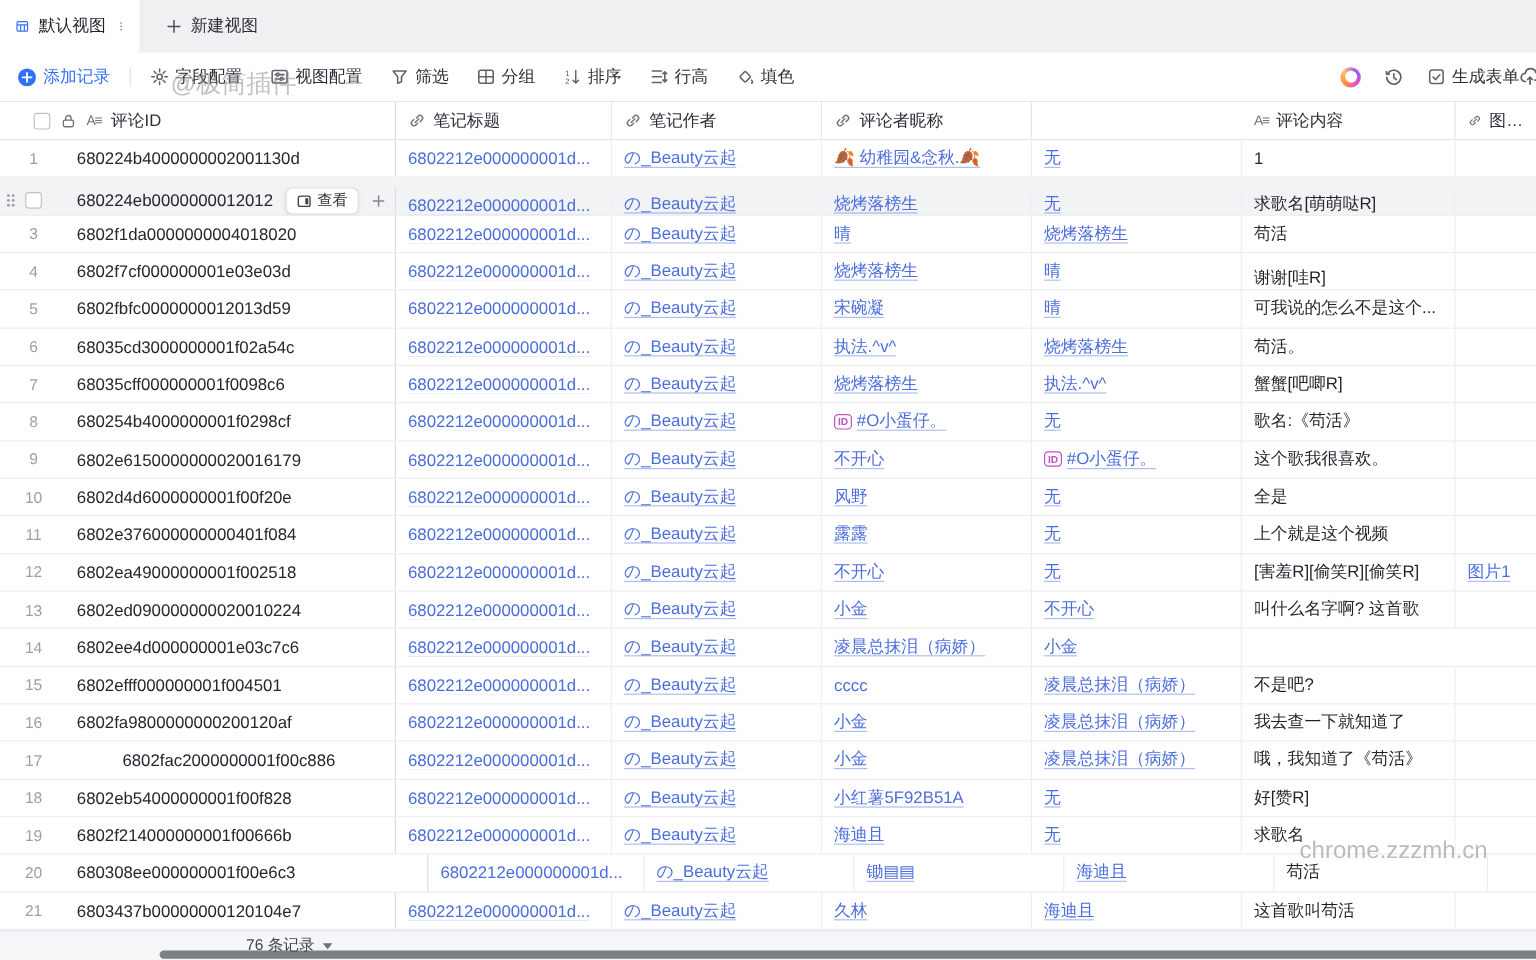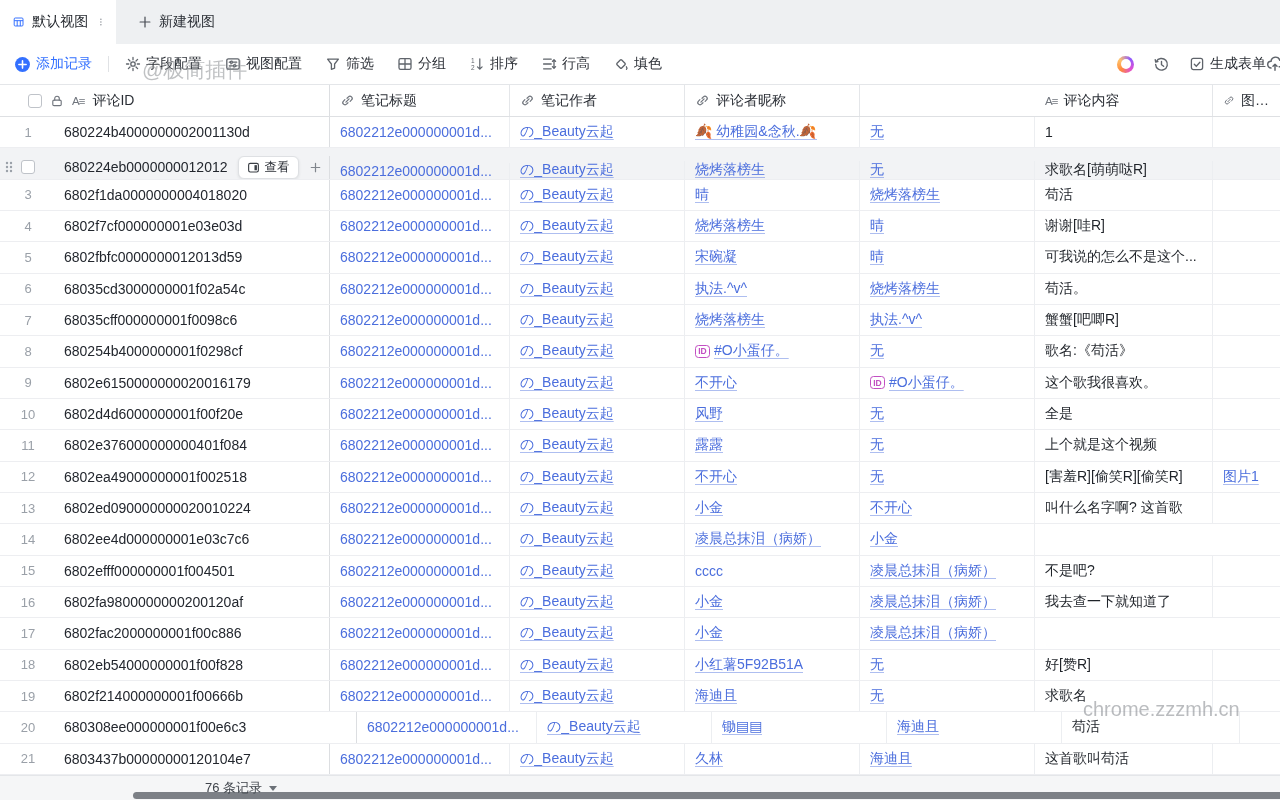--- a/index.html
+++ b/index.html
@@ -325,21 +325,21 @@
           </div>
           <div class="cell" style="width: 175px;">
             <span class="lk">の_Beauty云起</span>
           </div>
           <div class="cell" style="width: 175px;">
             <span class="lk">烧烤落榜生</span>
           </div>
           <div class="cell" style="width: 175px;">
             <span class="lk">晴</span>
           </div>
-          <div class="cell" style="width: 178px;">
+          <div class="cell" style="width: 178px; align-items: flex-end;">
             <span>谢谢[哇R]</span>
           </div>
           <div class="cell flexlast"></div>
         </div>
         <div class="row">
           <div class="cell col0" style="width: 330px;">
             <div class="numzone">
               <span class="rn">5</span>
             </div>
             <span class="idtext">6802fbfc0000000012013d59</span>
@@ -620,37 +620,40 @@
           </div>
           <div class="cell" style="width: 175px;">
             <span class="lk">凌晨总抹泪（病娇）</span>
           </div>
           <div class="cell" style="width: 178px;">
             <span>我去查一下就知道了</span>
           </div>
           <div class="cell flexlast"></div>
         </div>
         <div class="row">
-          <div class="cell col0" style="width: 330px;">
+          <div class="cell col0" style="width: 330px; gap: 38px;">
             <div class="numzone">
               <span class="rn">17</span>
             </div>
             <span class="idtext">6802fac2000000001f00c886</span>
           </div>
           <div class="cell" style="width: 180px;">
             <span class="lk">6802212e000000001d...</span>
           </div>
           <div class="cell" style="width: 175px;">
             <span class="lk">の_Beauty云起</span>
           </div>
           <div class="cell" style="width: 175px;">
             <span class="lk">小金</span>
           </div>
           <div class="cell" style="width: 175px;">
             <span class="lk">凌晨总抹泪（病娇）</span>
+          </div>
+          <div class="cell" style="width: 178px;">
+            <span>哦，我知道了《苟活》</span>
           </div>
           <div class="cell flexlast"></div>
         </div>
         <div class="row">
           <div class="cell col0" style="width: 330px;">
             <div class="numzone">
               <span class="rn">18</span>
             </div>
             <span class="idtext">6802eb54000000001f00f828</span>
           </div>

